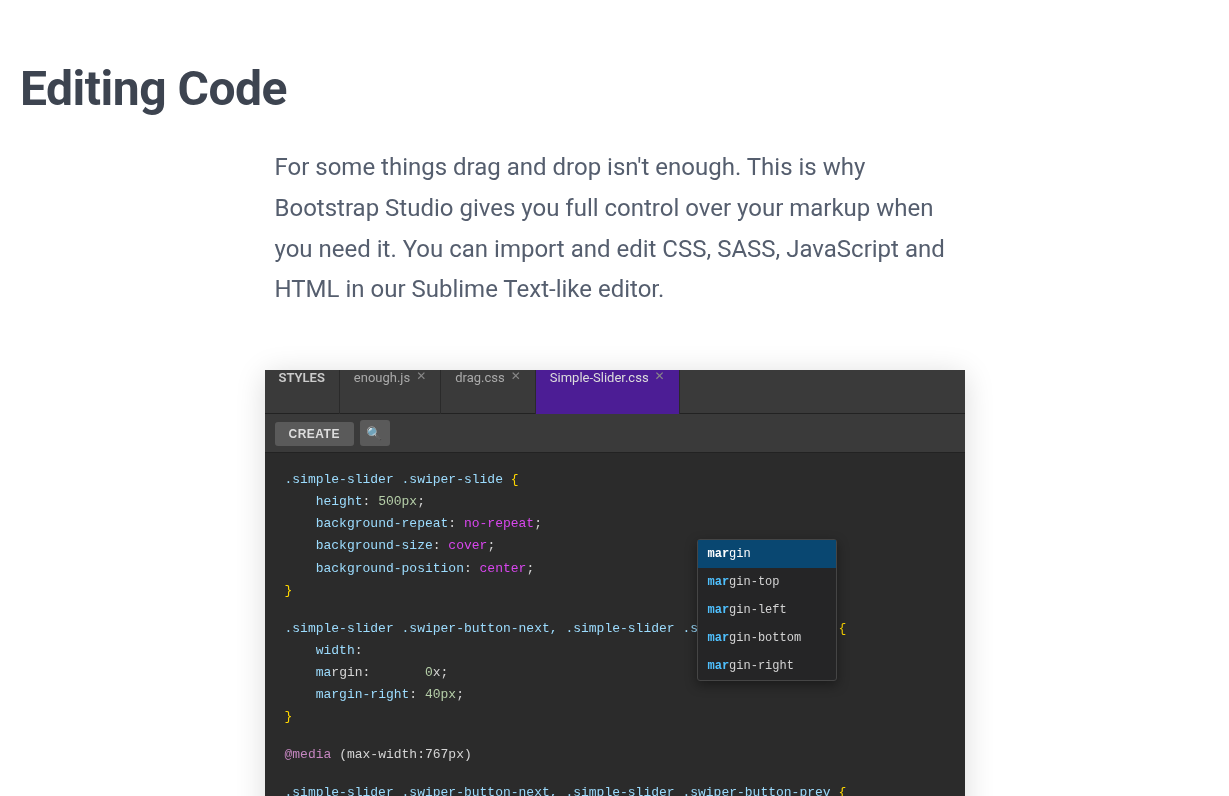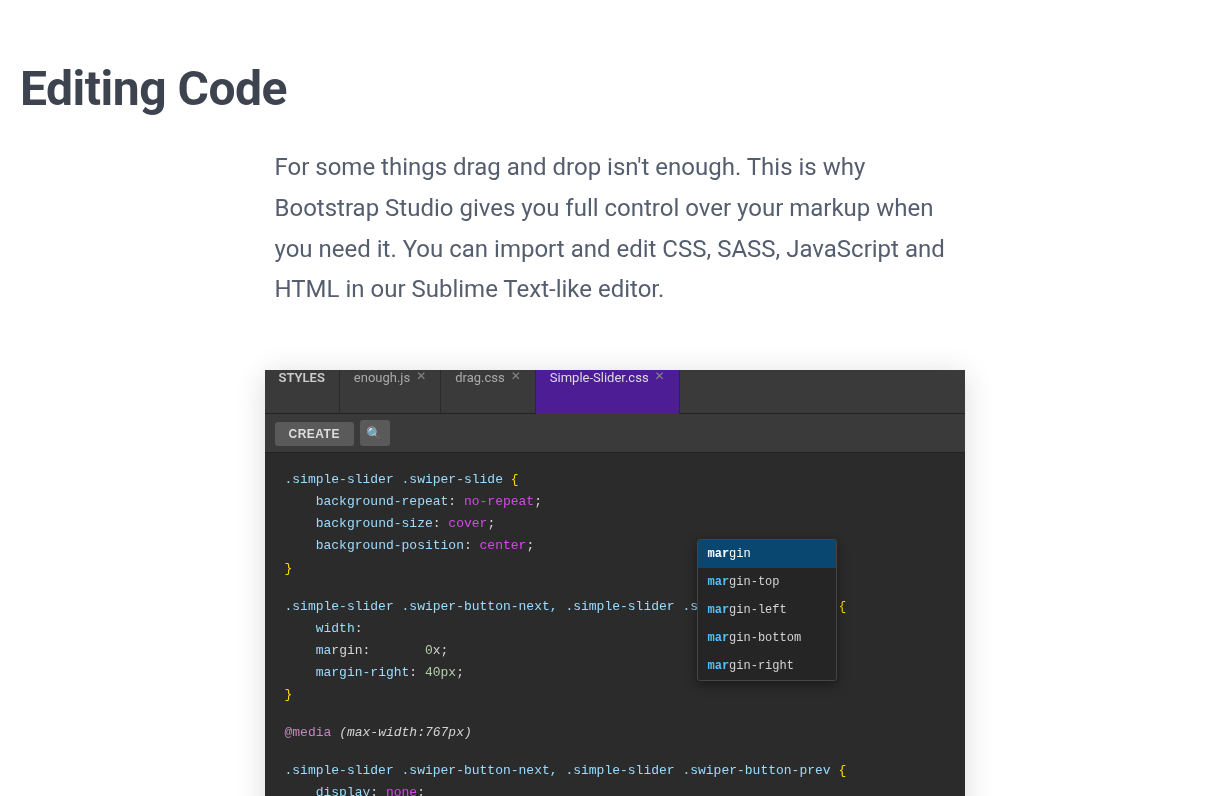--- a/index.html
+++ b/index.html
@@ -235,20 +235,23 @@
       </button>
     </div>
 
     <div class="editor-body">
 
       <div class="code-block">
         <div>
           <code><span class="kw-selector">.simple-slider</span> <span class="kw-selector">.swiper-slide</span> <span class="kw-brace">{</span></code>
         </div>
         <div>
+          <code>&nbsp;&nbsp;&nbsp;&nbsp;<span class="kw-property">height</span>: <span class="kw-value-num">500px</span>;</code>
+        </div>
+        <div>
           <code>&nbsp;&nbsp;&nbsp;&nbsp;<span class="kw-property">background-repeat</span>: <span class="kw-value-special">no-repeat</span>;</code>
         </div>
         <div>
           <code>&nbsp;&nbsp;&nbsp;&nbsp;<span class="kw-property">background-size</span>: <span class="kw-value-special">cover</span>;</code>
         </div>
         <div>
           <code>&nbsp;&nbsp;&nbsp;&nbsp;<span class="kw-property">background-position</span>: <span class="kw-value-special">center</span>;</code>
         </div>
         <div>
           <code><span class="kw-brace">}</span></code>
@@ -268,21 +271,21 @@
         <div>
           <code>&nbsp;&nbsp;&nbsp;&nbsp;<span class="kw-property">margin-right</span>: <span class="kw-value-num">40px</span>;</code>
         </div>
         <div>
           <code><span class="kw-brace">}</span></code>
         </div>
       </div>
 
       <div class="code-block">
         <div>
-          <code><span class="kw-media">@media</span> <span style="color:#d4d4d4;font-style:italic;">(max-width:767px)</span></code>
+          <code><span class="kw-media">@media</span> <span style="color:#d4d4d4;">(max-width:767px)</span></code>
         </div>
       </div>
 
       <div class="code-block">
         <div>
           <code><span class="kw-selector">.simple-slider</span> <span class="kw-selector">.swiper-button-next,</span> <span class="kw-selector">.simple-slider</span> <span class="kw-selector">.swiper-button-prev</span> <span class="kw-brace">{</span></code>
         </div>
         <div>
           <code>&nbsp;&nbsp;&nbsp;&nbsp;<span class="kw-property">display</span>: <span class="kw-value-special">none</span>;</code>
         </div>

